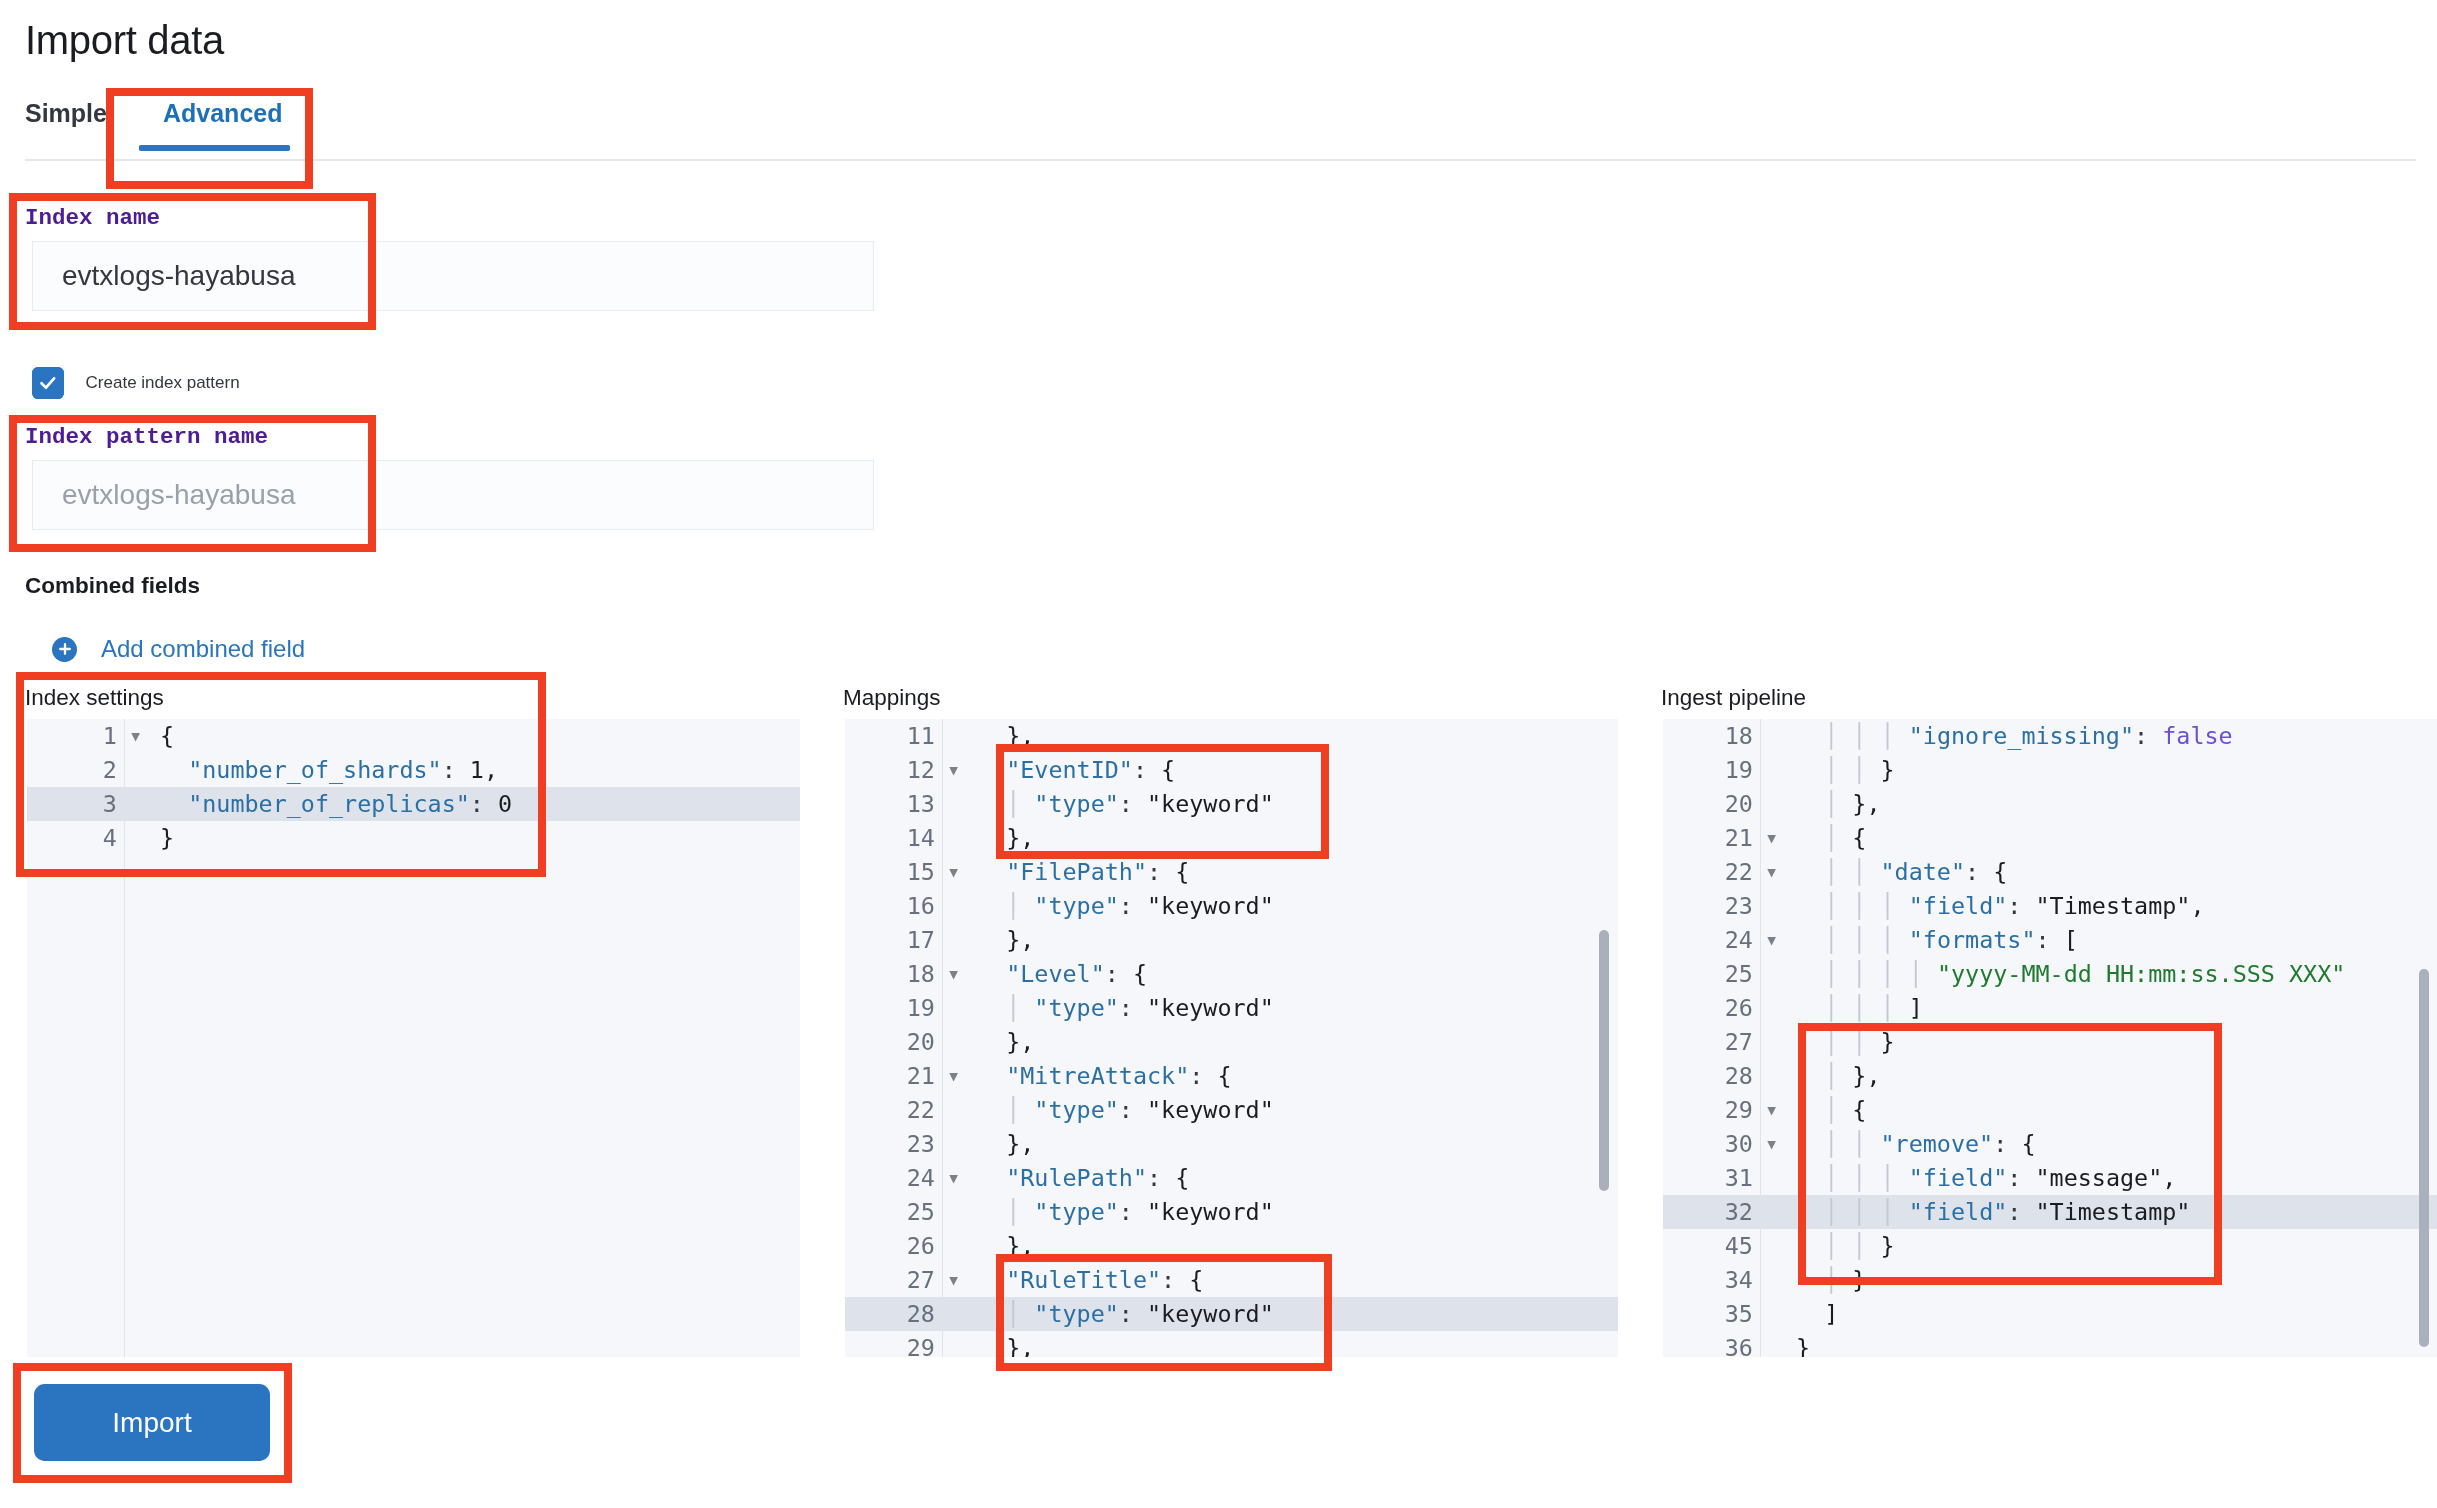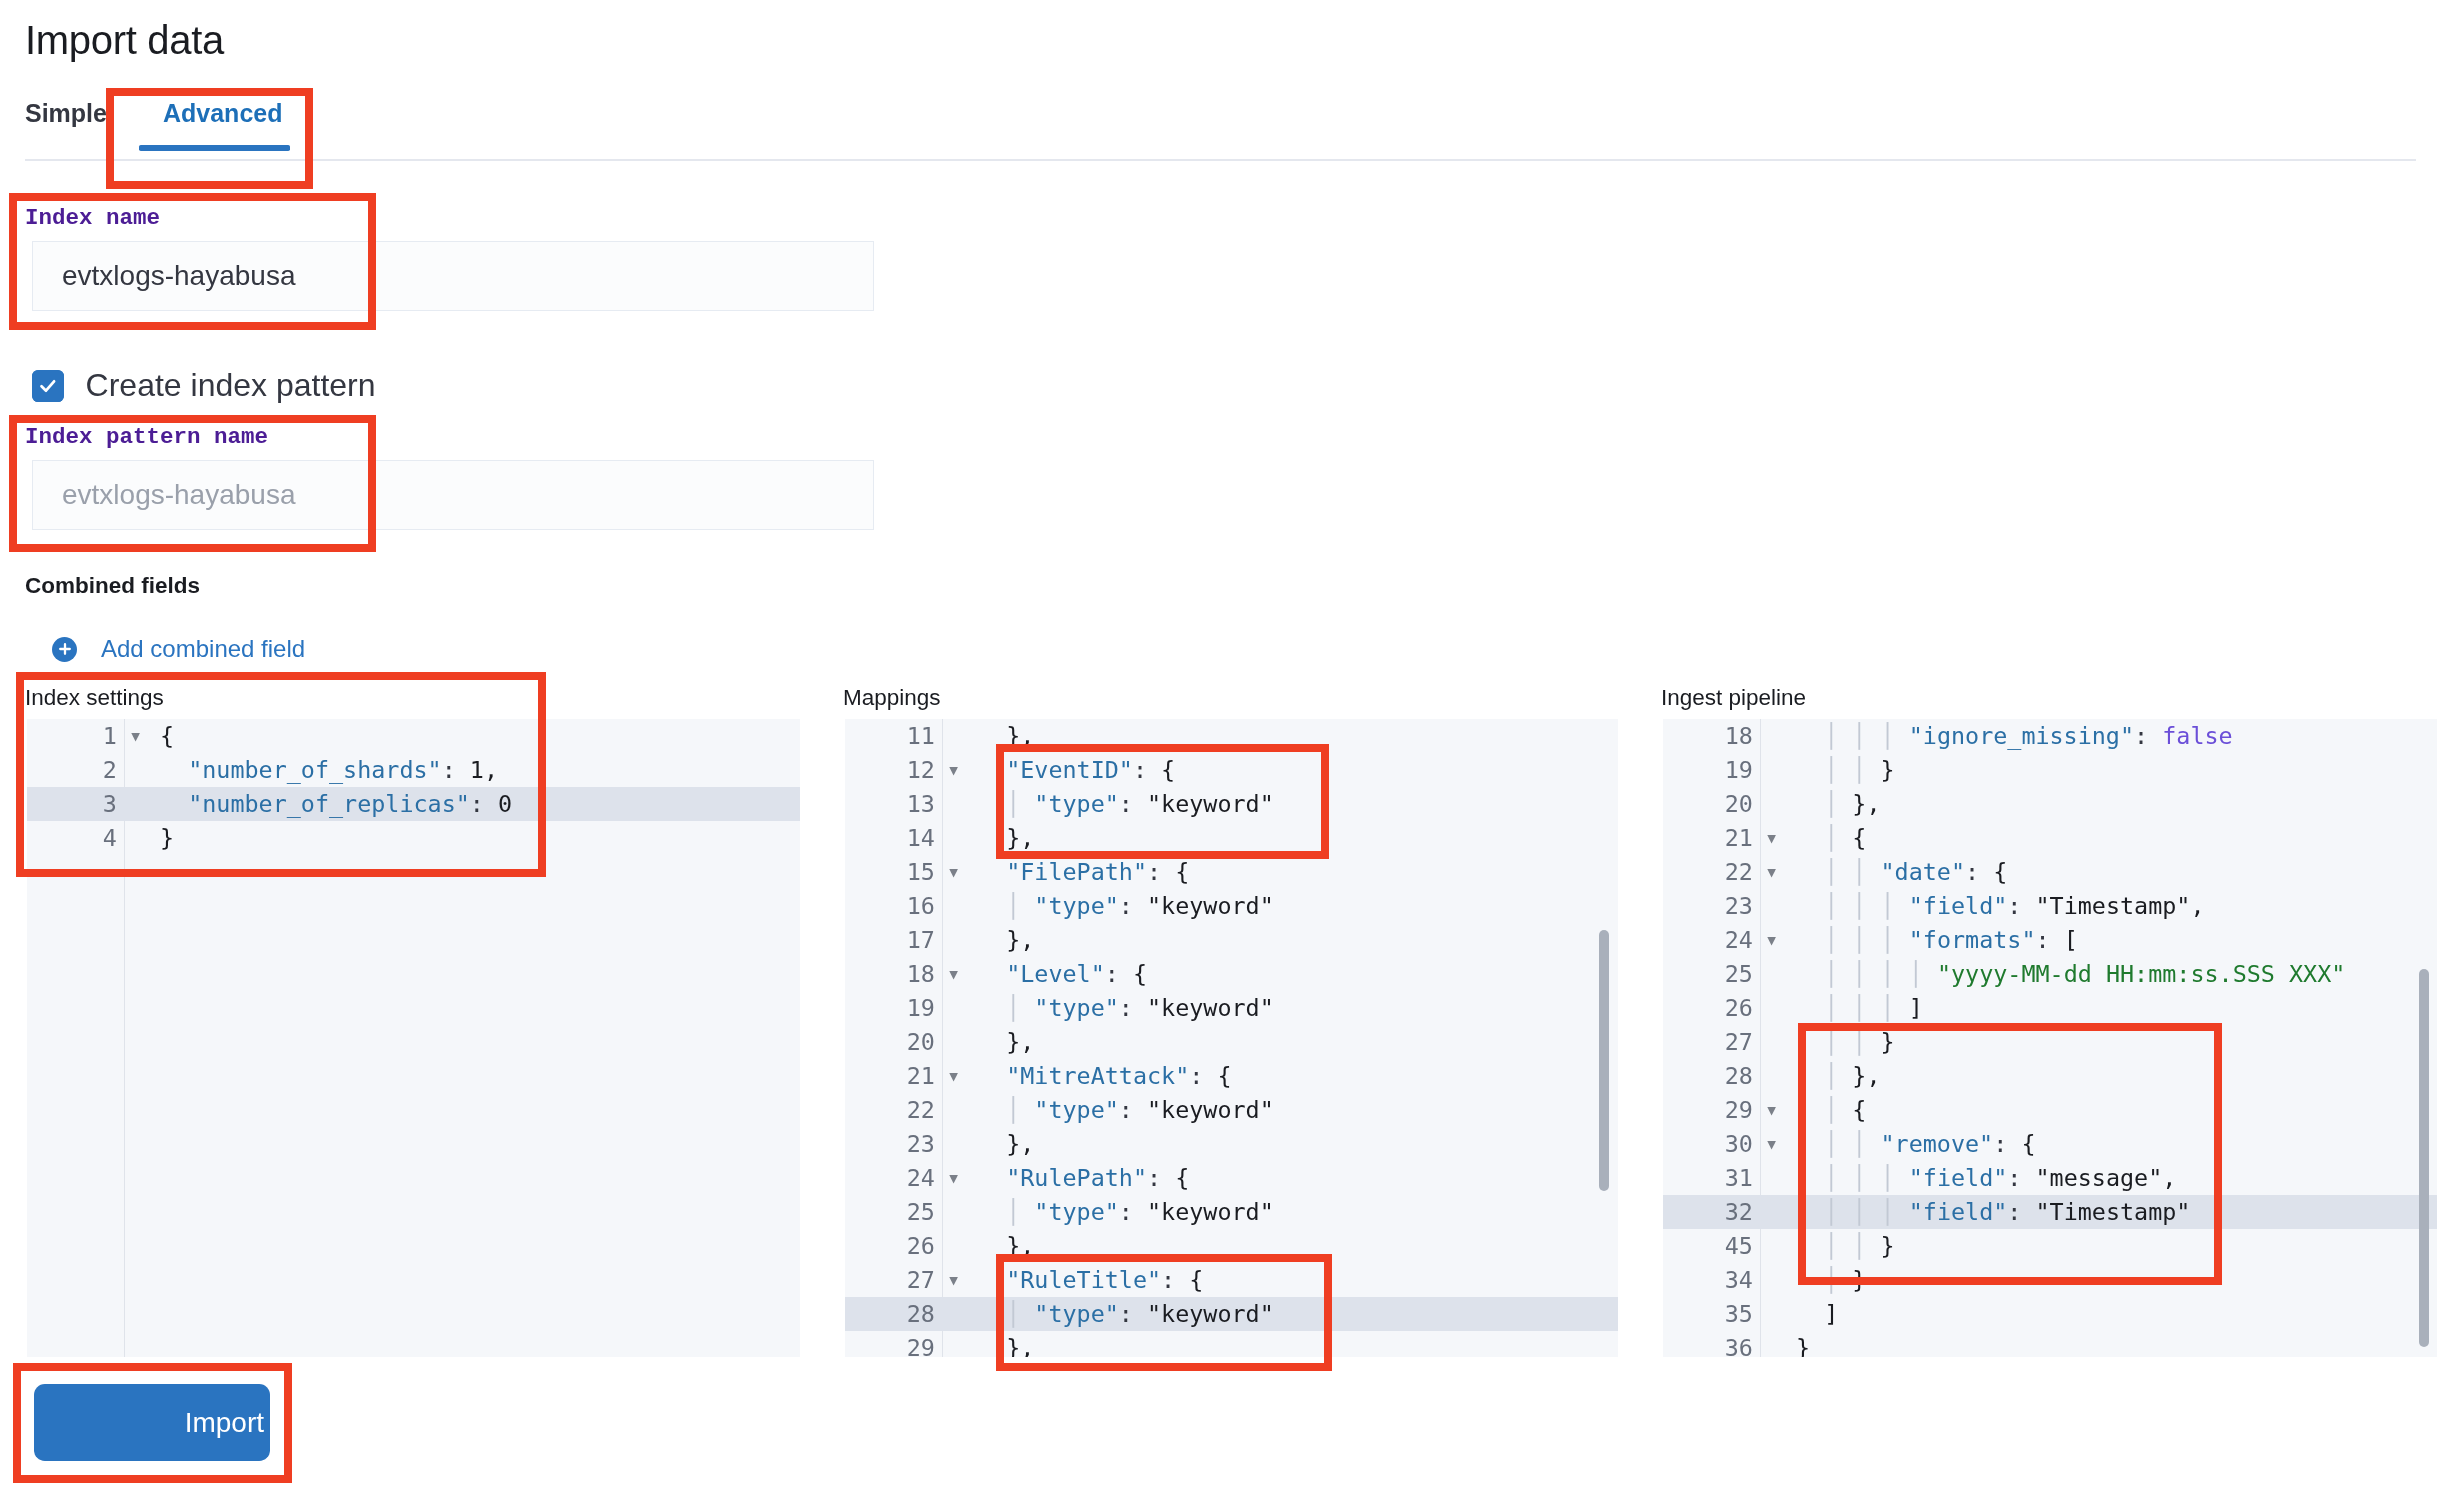--- a/index.html
+++ b/index.html
@@ -49,21 +49,21 @@
   }
   .text-input.placeholder { color: #9aa0ab; }
 
   .checkbox-row { position: absolute; left: 32px; top: 367px; display: flex; align-items: center; }
   .cb-box {
     width: 32px; height: 32px; border-radius: 6.3px; background: #2a74c0;
     display: flex; align-items: center; justify-content: center;
     box-shadow: inset 0 0 0 0.9px #2a74c0;
   }
   .cb-box svg { display: block; }
-  .cb-label { margin-left: 21.6px; font-size: 32px; color: #343741; }
+  .cb-label { margin-left: 21.6px; font-size: 17px; color: #343741; }
 
   .combined-title { position: absolute; left: 25px; top: 573px; font-size: 22.5px; font-weight: 700; }
   .add-combined {
     position: absolute; left: 52px; top: 635px; display: flex; align-items: center;
     cursor: pointer;
   }
   .plus-icon {
     width: 25px; height: 25px; border-radius: 50%; background: #2a74c0;
     display: flex; align-items: center; justify-content: center; flex: none;
   }
@@ -108,21 +108,20 @@
   .scroll-thumb {
     position: absolute; width: 10px; border-radius: 5.4px; background: #a9b0bb;
   }
 
   
   .import-btn {
     position: absolute; left: 34px; top: 1384px; width: 236px; height: 77px;
     background: #2a74c0; border: none; border-radius: 10.8px; color: #fff;
     font-size: 28px; font-weight: 400; cursor: pointer;
     font-family: "Liberation Sans", sans-serif;
-    text-align: right;
   }
 
   
   .anno {
     position: absolute; border: 8px solid #ef3e22; pointer-events: none;
     background: transparent;
   }
 </style>
 </head>
 <body>

